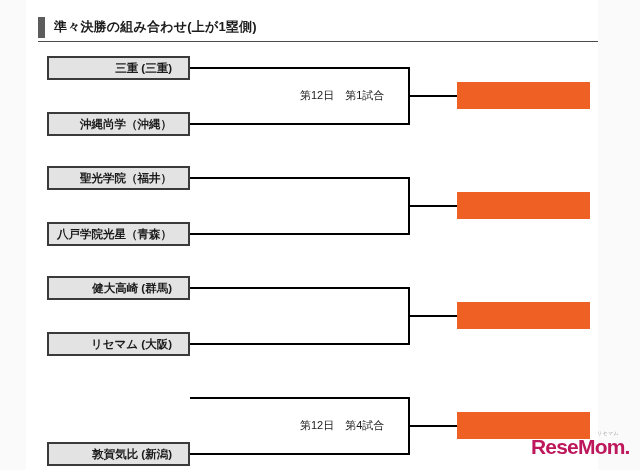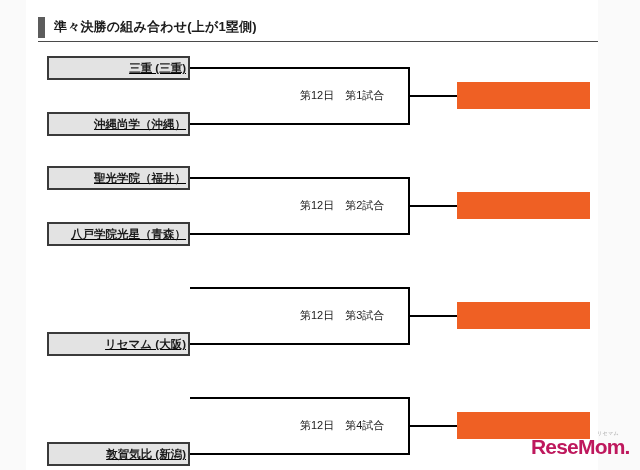--- a/index.html
+++ b/index.html
@@ -81,22 +81,21 @@
     position: absolute;
     left: 47px;
     width: 143px;
     height: 24px;
     box-sizing: border-box;
     background: #e3e3e3;
     border: 2px solid #3a3a3a;
     display: flex;
     align-items: center;
     justify-content: flex-end;
-    padding-right: 2px;
-    text-decoration: underline;
+    padding-right: 16px;
   }
   .team-box .team-label {
     font-size: 11.5px;
     font-weight: bold;
     color: #1b1b1b;
     white-space: nowrap;
     line-height: 14px;
   }
   .team-box.top { top: 0px; }
   .team-box.bottom { top: 56px; }
@@ -213,33 +212,34 @@
     <div class="team-box top">
       <span class="team-label">聖光学院（福井）</span>
     </div>
     <div class="team-box bottom">
       <span class="team-label">八戸学院光星（青森）</span>
     </div>
     <div class="line-h top"></div>
     <div class="line-h bottom"></div>
     <div class="line-v"></div>
     <div class="line-out"></div>
-    <div class="match-label">第12日　第2試合</div>
     <div class="winner-box"></div>
   </div>
 
   <div class="bracket" style="top:276px;">
+    <div class="team-box top">
+      <span class="team-label">健大高崎 (群馬)</span>
+    </div>
     <div class="team-box bottom">
       <span class="team-label">リセマム (大阪)</span>
     </div>
     <div class="line-h top"></div>
     <div class="line-h bottom"></div>
     <div class="line-v"></div>
     <div class="line-out"></div>
-    <div class="match-label">第12日　第3試合</div>
     <div class="winner-box"></div>
   </div>
 
   <div class="bracket" style="top:386px;">
     <div class="team-box bottom">
       <span class="team-label">敦賀気比 (新潟)</span>
     </div>
     <div class="line-h top"></div>
     <div class="line-h bottom"></div>
     <div class="line-v"></div>

